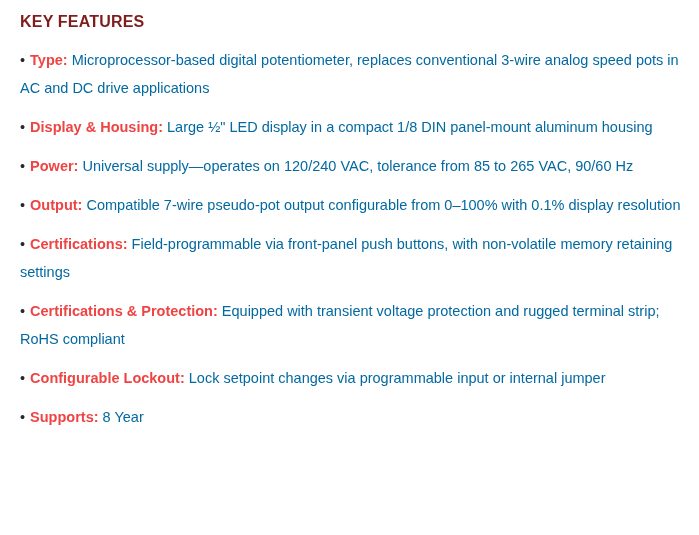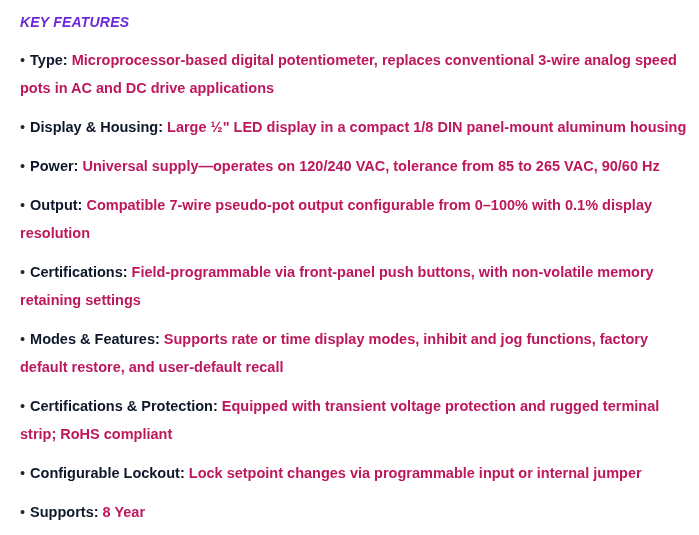--- a/index.html
+++ b/index.html
@@ -13,66 +13,63 @@
     overflow: hidden;
     font-family: "Liberation Sans", "DejaVu Sans", sans-serif;
     -webkit-font-smoothing: antialiased;
   }
   .doc {
     box-sizing: border-box;
     width: 699px;
     padding: 8px 10px 0 20px;
   }
   .doc-heading {
-    font-size: 14px;
+    font-size: 16px;
     font-weight: 700;
     line-height: 28px;
     letter-spacing: 0.2px;
-    color: #6d28d9;
+    color: #7f1d1d;
     margin: 0 0 10px 0;
-    font-style: italic;
   }
   .feature {
     font-size: 14.5px;
     line-height: 28px;
     color: #282828;
     margin: 0 0 11px 0;
     max-width: 672px;
   }
   .feature .bullet {
     display: inline-block;
     margin-right: 5px;
     color: #282828;
   }
   .feature .label {
     font-weight: 700;
-    color: #0f172a;
+    color: #ef4444;
   }
   .feature .text {
-    color: #be185d;
-    font-weight: bold;
+    color: #0369a1;
   }
 </style>
 </head>
 <body>
 
 <div class="doc">
   <h3 class="doc-heading">KEY FEATURES</h3>
 
   <p class="feature"><span class="bullet">•</span><span class="label">Type:</span> <span class="text">Microprocessor-based digital potentiometer, replaces conventional 3-wire analog speed pots in AC and DC drive applications</span></p>
 
   <p class="feature"><span class="bullet">•</span><span class="label">Display &amp; Housing:</span> <span class="text">Large ½" LED display in a compact 1/8 DIN panel-mount aluminum housing</span></p>
 
   <p class="feature"><span class="bullet">•</span><span class="label">Power:</span> <span class="text">Universal supply—operates on 120/240 VAC, tolerance from 85 to 265 VAC, 90/60 Hz</span></p>
 
   <p class="feature"><span class="bullet">•</span><span class="label">Output:</span> <span class="text">Compatible 7-wire pseudo-pot output configurable from 0–100% with 0.1% display resolution</span></p>
 
   <p class="feature"><span class="bullet">•</span><span class="label">Certifications:</span> <span class="text">Field-programmable via front-panel push buttons, with non-volatile memory retaining settings</span></p>
 
-  <p class="feature"><span class="bullet">•</span><span class="label">Modes &amp; Features:</span> <span class="text">Supports rate or time display modes, inhibit and jog functions, factory default restore, and user-default recall</span></p>
 
 
   <p class="feature"><span class="bullet">•</span><span class="label">Certifications &amp; Protection:</span> <span class="text">Equipped with transient voltage protection and rugged terminal strip; RoHS compliant</span></p>
 
   <p class="feature"><span class="bullet">•</span><span class="label">Configurable Lockout:</span> <span class="text">Lock setpoint changes via programmable input or internal jumper</span></p>
 
   <p class="feature"><span class="bullet">•</span><span class="label">Supports:</span> <span class="text">8 Year</span></p>
 </div>
 
 </body></html>

